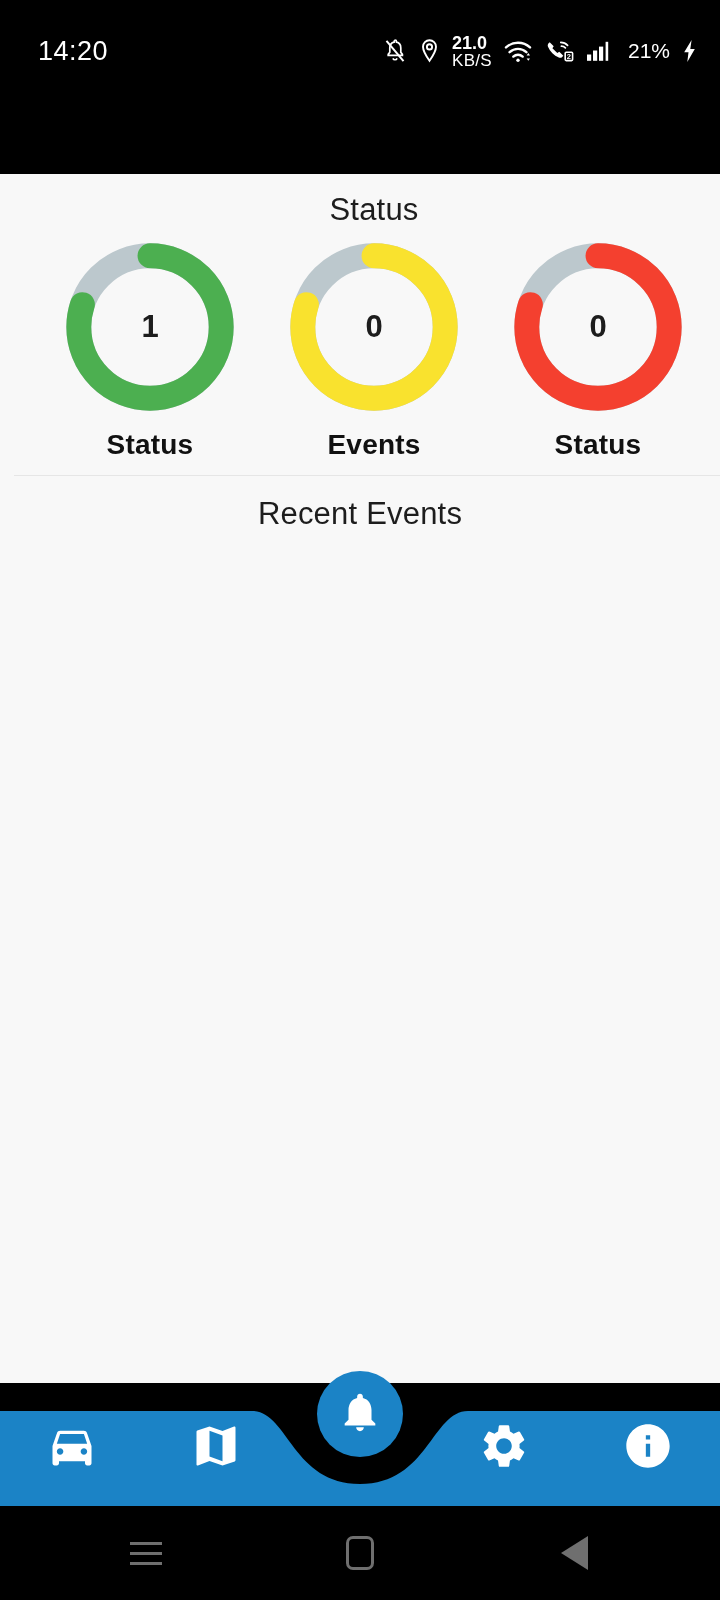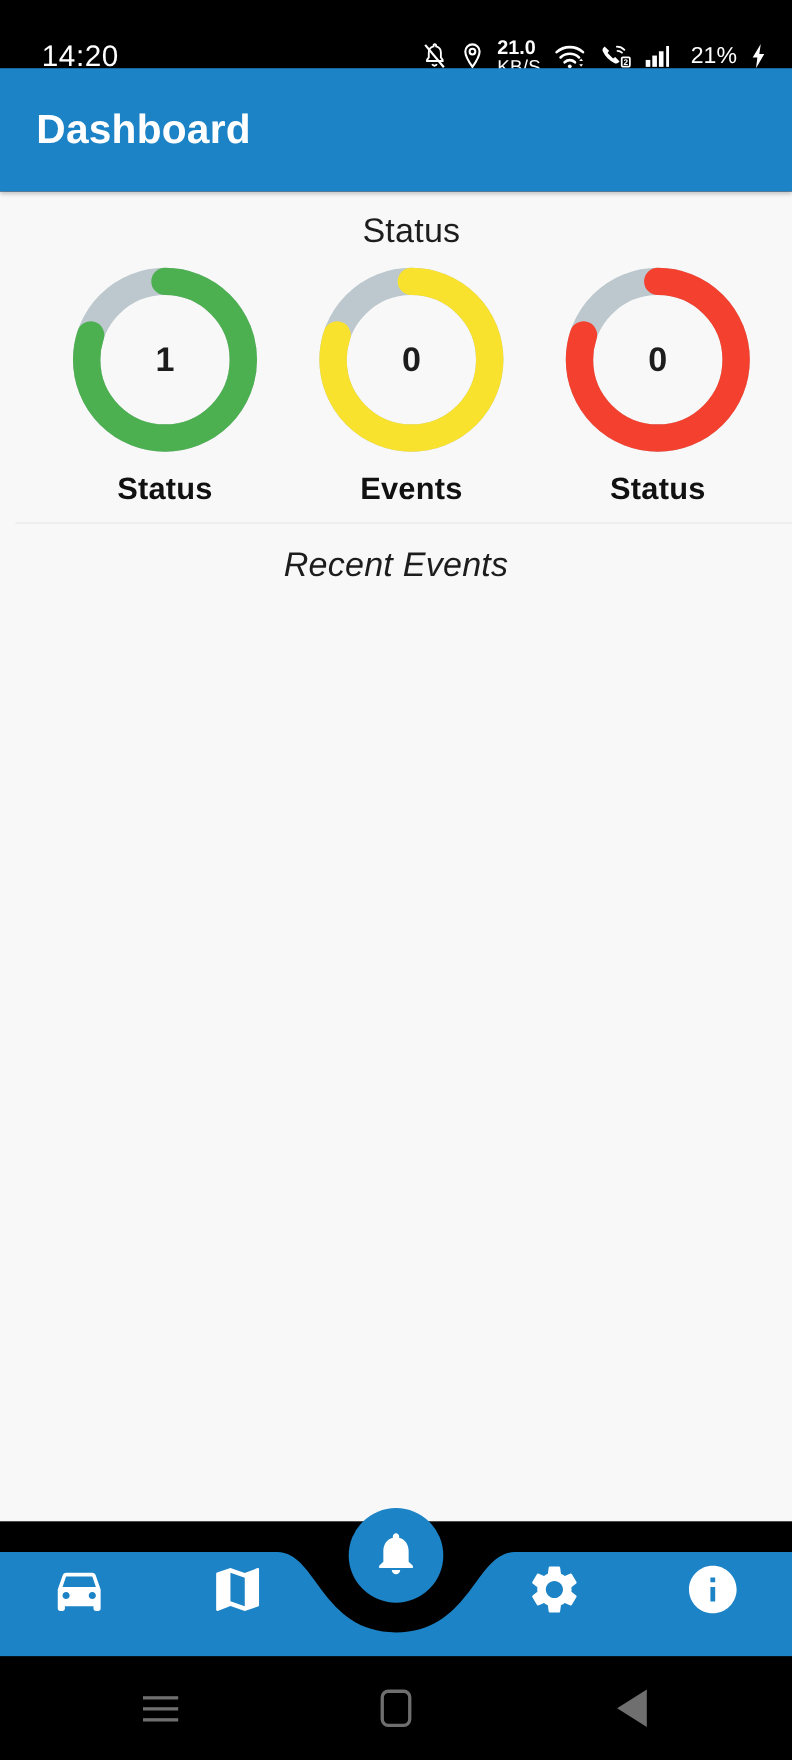--- a/index.html
+++ b/index.html
@@ -62,21 +62,21 @@
     font-size:31px; font-weight:700; color:#1d1d1d;
   }
   .gauge-label {
     margin-top:13px; font-size:28px; font-weight:700; color:#111; letter-spacing:.2px;
   }
 
   .divider { margin-top:14px; width:100%; height:1px; background:#e6e6e6; }
 
   .events-section { padding-top:20px; }
   .events-title {
-    text-align:center; font-size:31px; color:#1d1d1d; font-weight:400; letter-spacing:.2px;font-style:italic;
+    text-align:center; font-size:31px; color:#1d1d1d; font-weight:400; letter-spacing:.2px;
   }
   .events-list { min-height:820px; }
 
   
   .bottombar {
     position:absolute; left:0; bottom:94px; width:720px; height:117px;
     z-index:6;
   }
   .bottombar svg.notchbg { position:absolute; inset:0; width:720px; height:117px; }
   .bn-items {
@@ -165,23 +165,20 @@
       </span>
       <span class="sb-batt">21%</span>
       <span class="sb-ico">
         <svg width="17" height="26" viewBox="0 0 17 26">
           <path d="M10.6 2L3.2 14.3h4.3L6.3 24l7.5-12.9H9.3z" fill="#fff"></path>
         </svg>
       </span>
     </div>
   </div>
 
-  <div class="appbar">
-    <div class="appbar-title">Dashboard</div>
-  </div>
 
   <div class="content">
 
     <div class="status-section">
       <div class="section-title">Status</div>
 
       <div class="gauges">
 
         <div class="gauge">
           <div class="ring">

